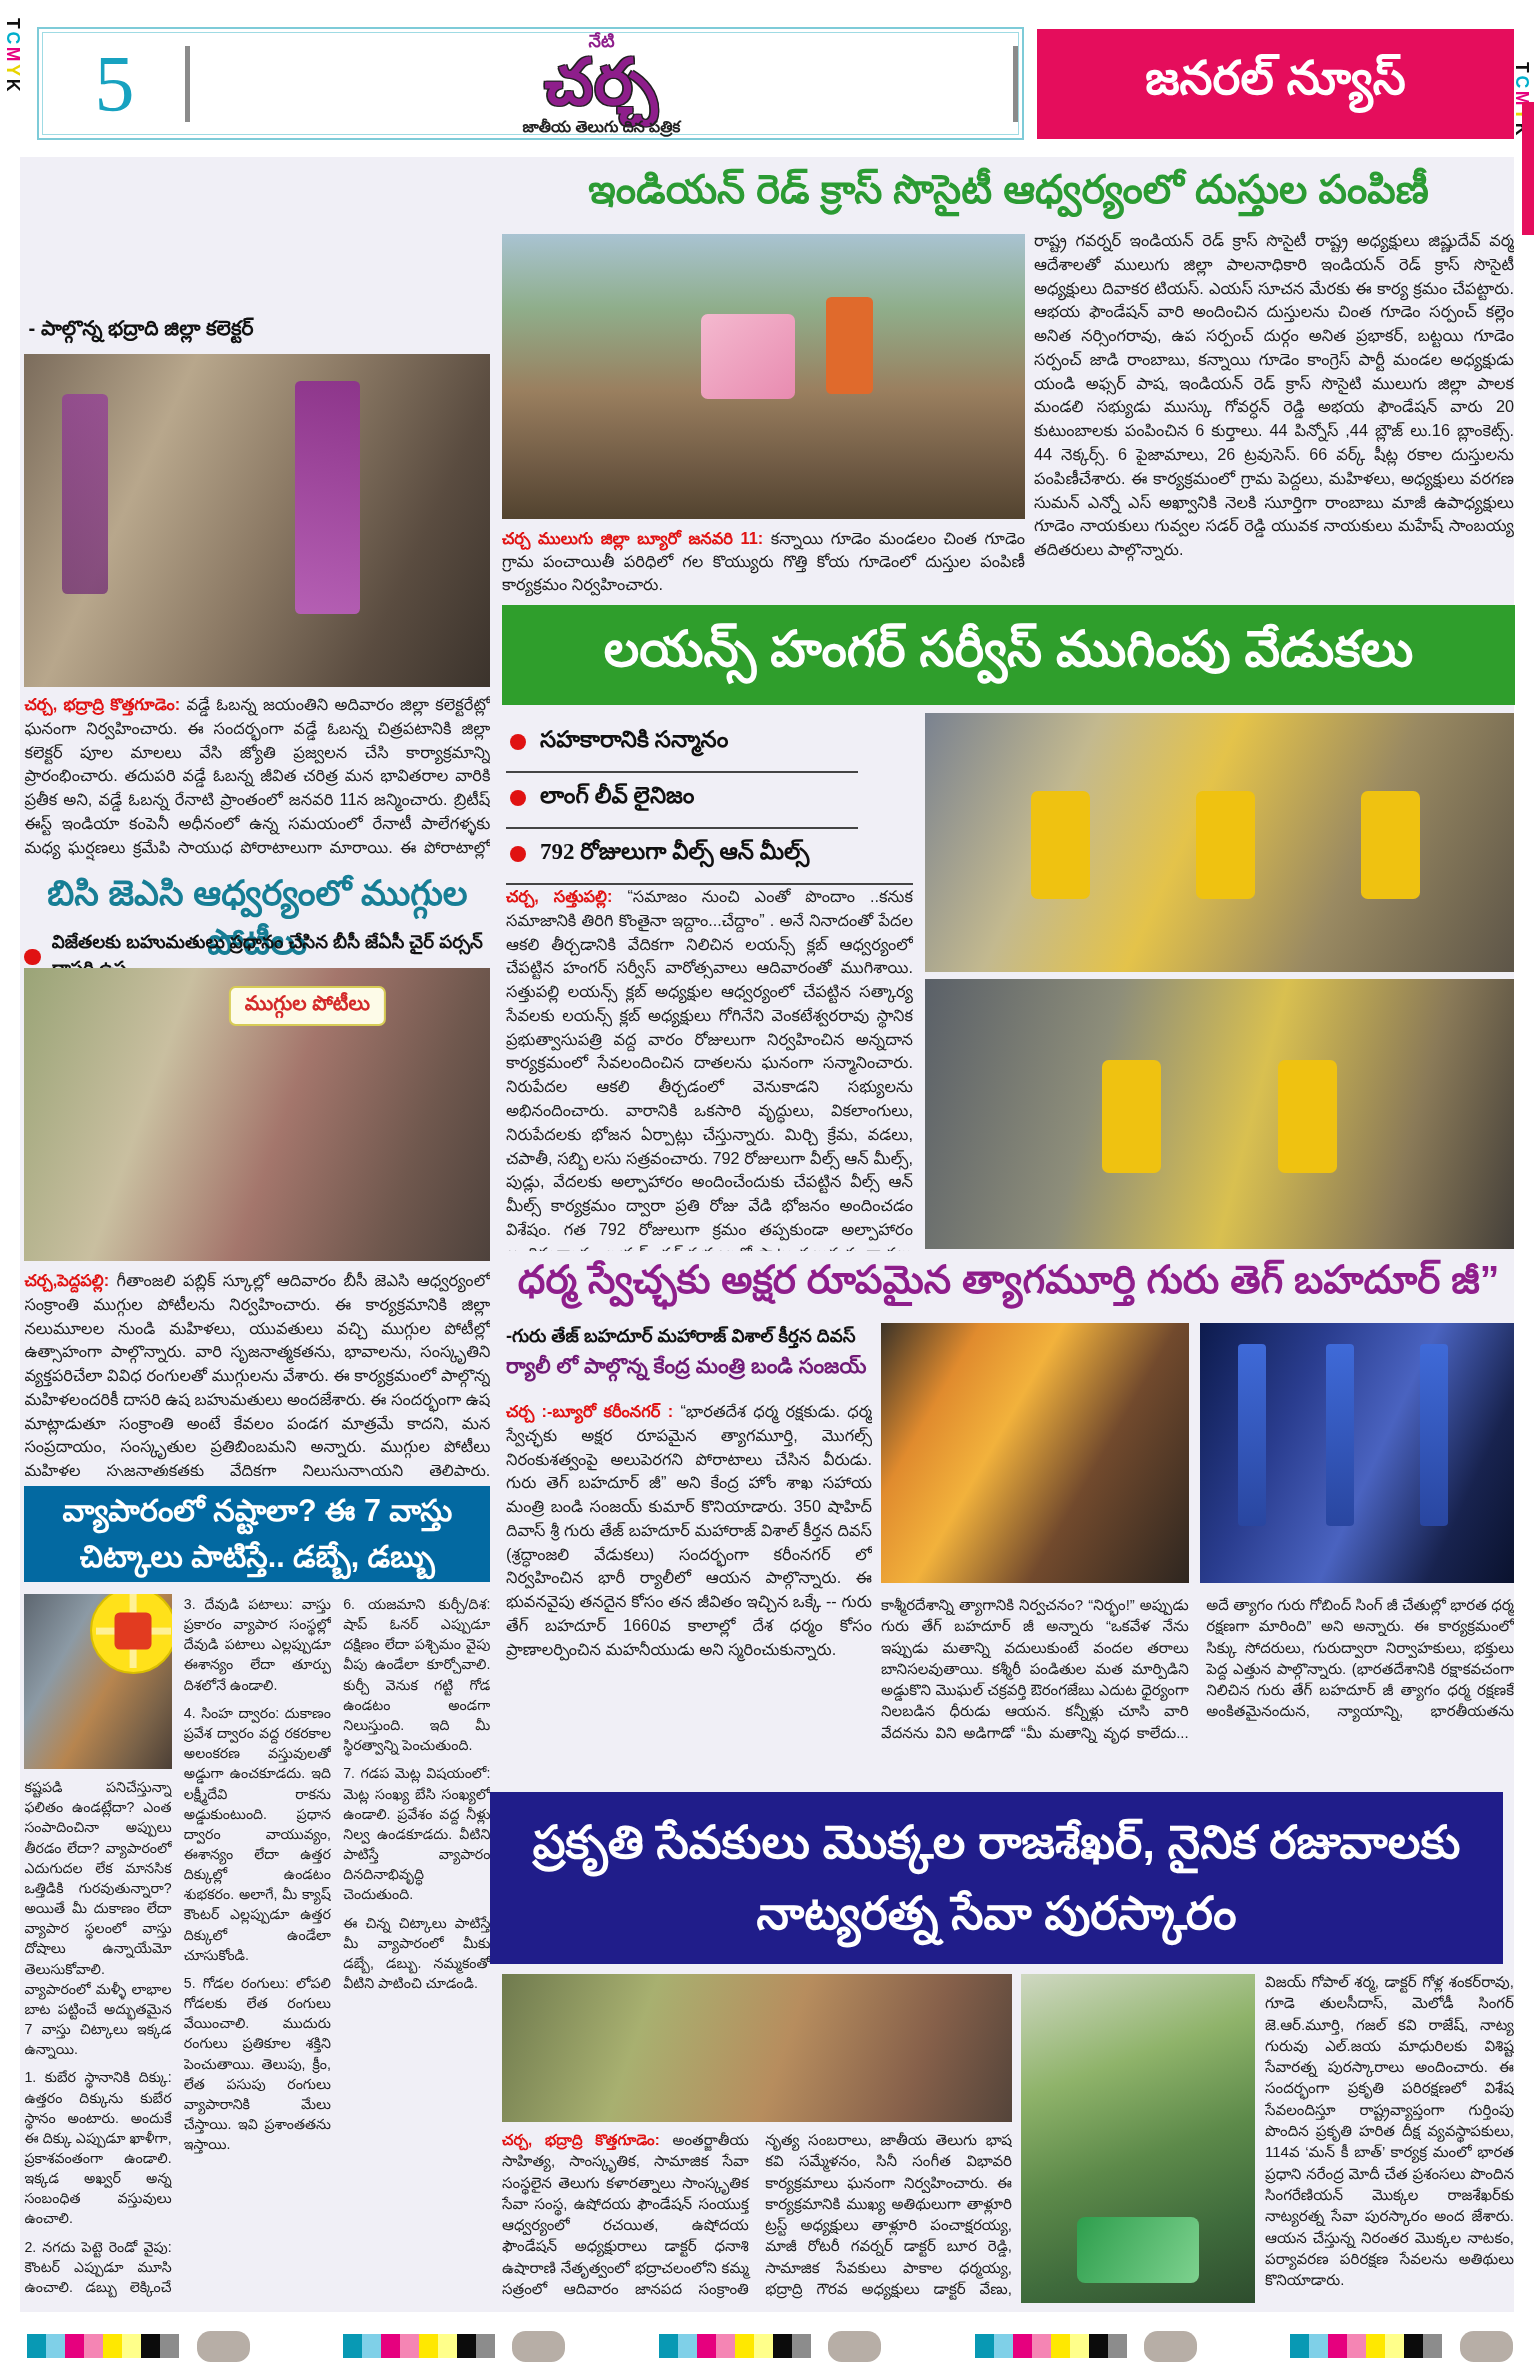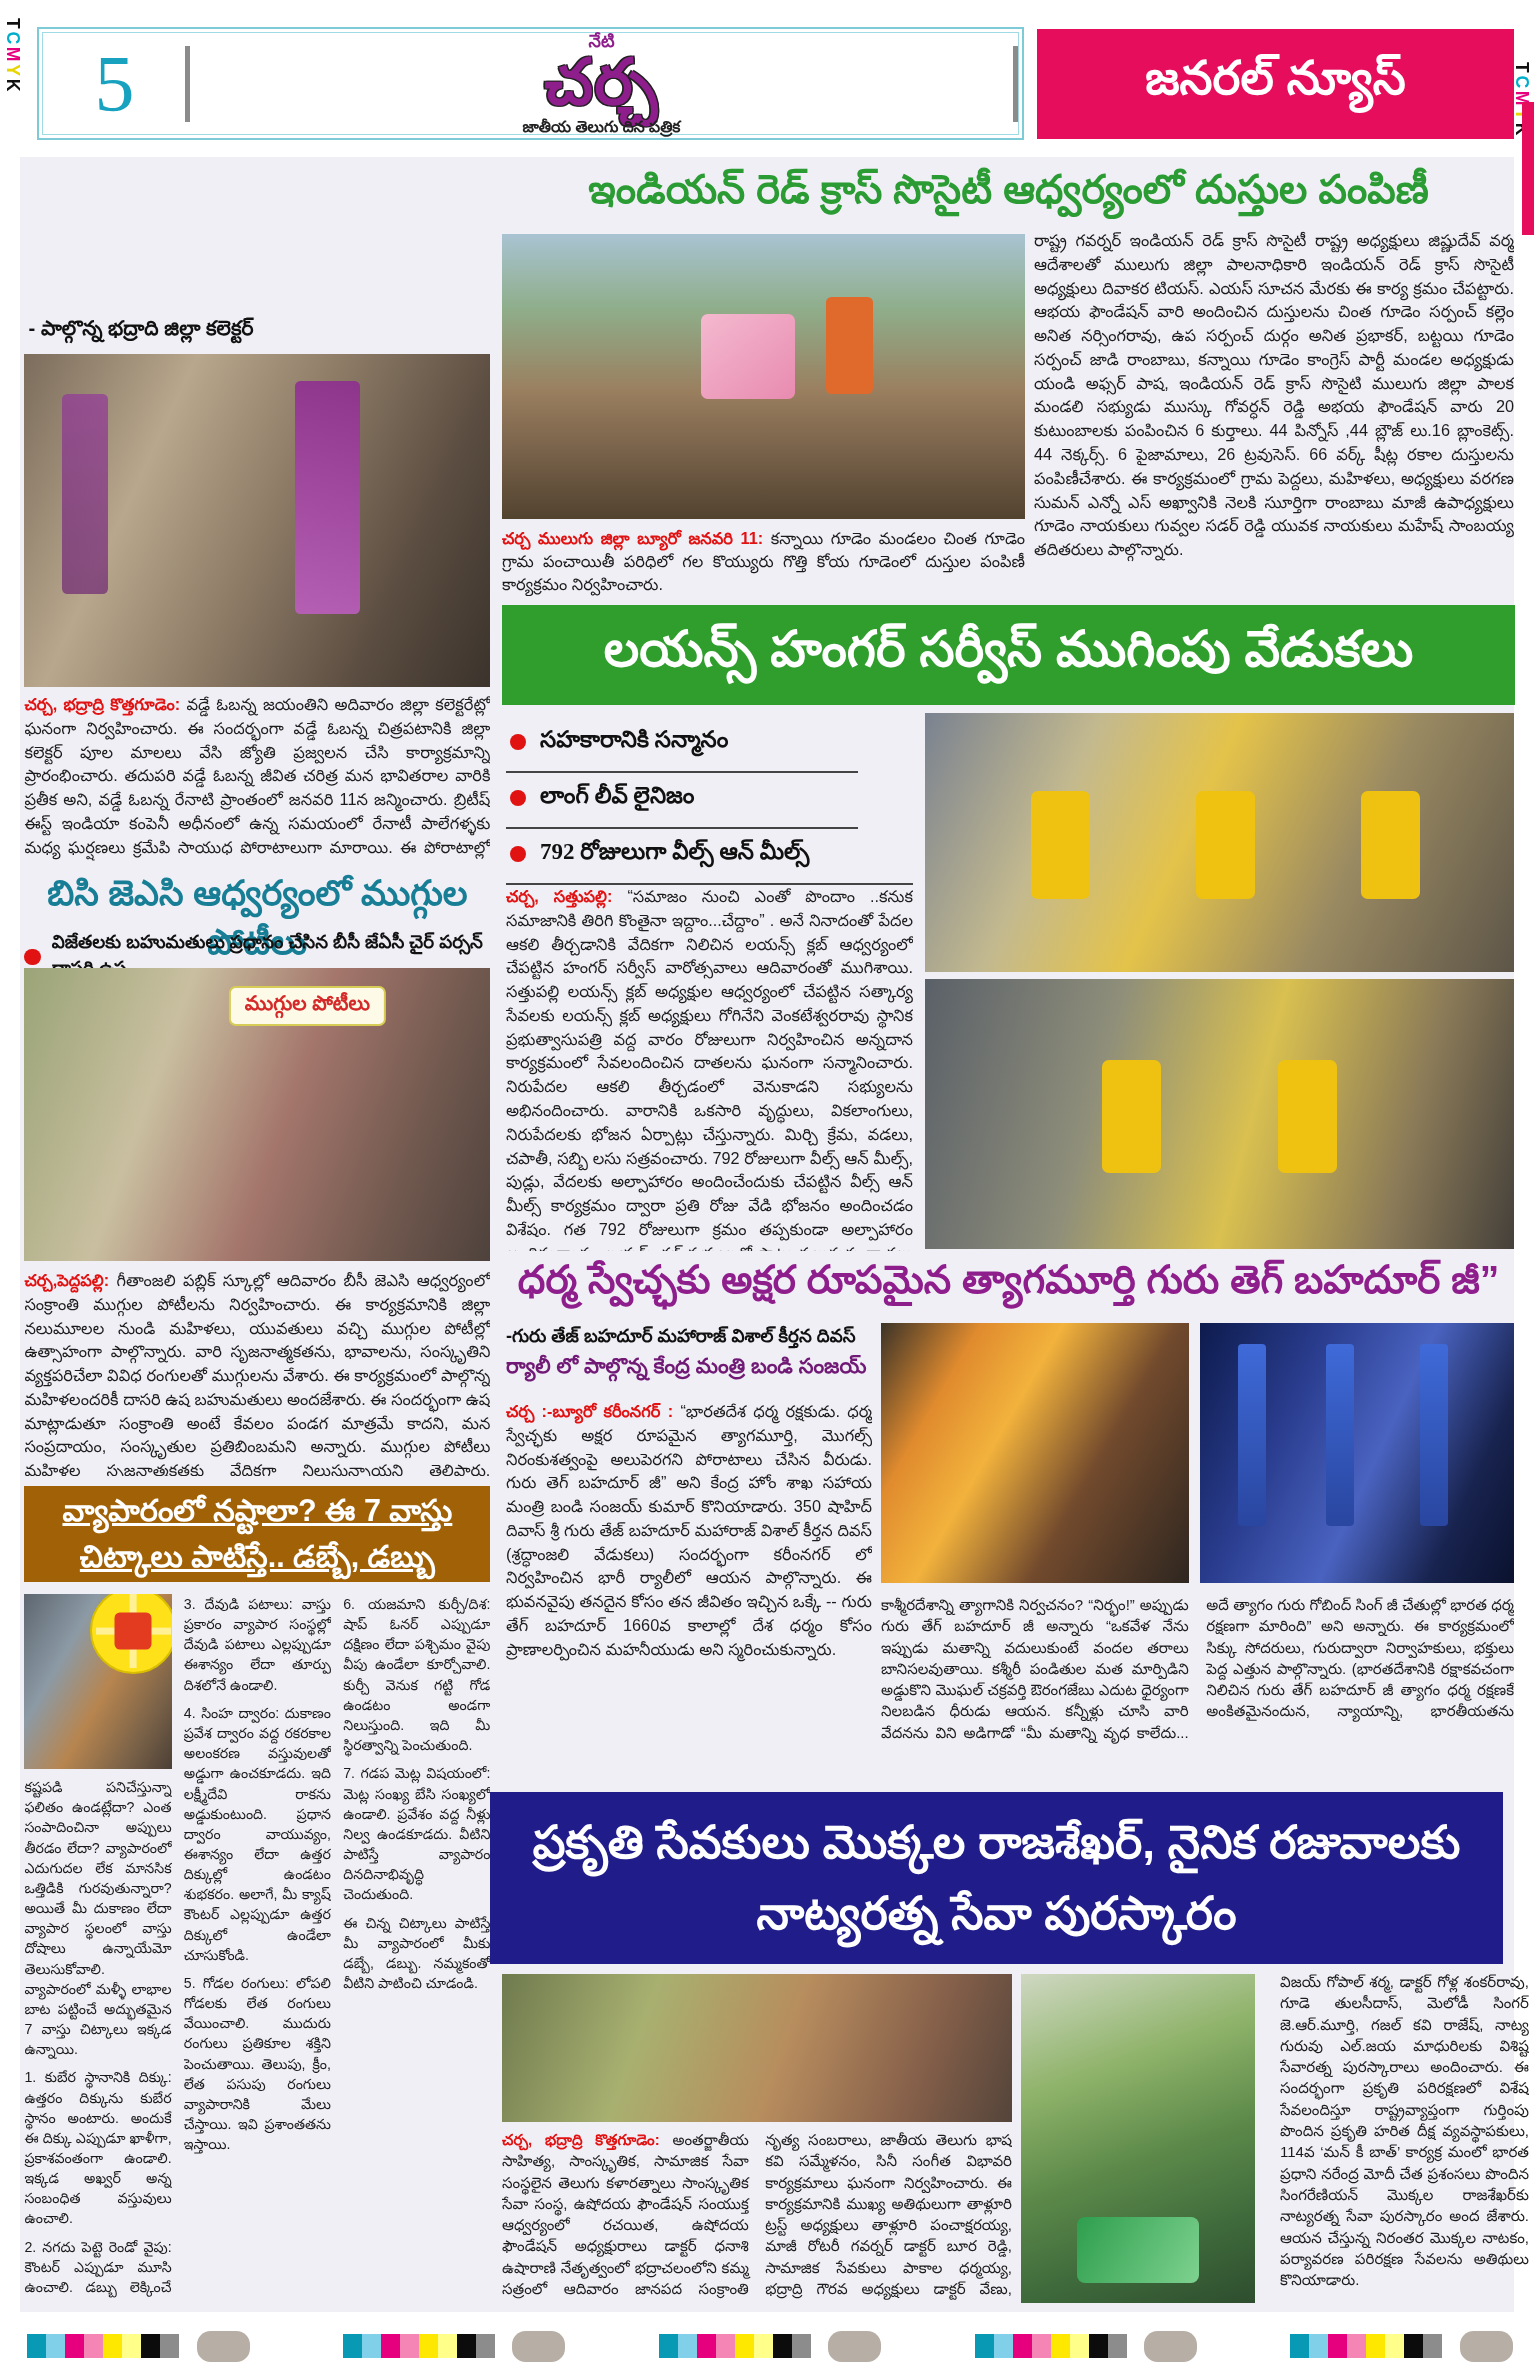--- a/index.html
+++ b/index.html
@@ -59,22 +59,22 @@
 
   .a2-headline { left:24.4px; top:873px; width:466px; font-size:35px; font-weight:800; color:#177e95; text-align:center; }
   .a2-subhead  { left:24.4px; top:931px; width:466px; font-size:18.3px; font-weight:800; color:#111; display:flex; align-items:center; gap:11px; }
   .dot { width:16.3px; height:16.3px; border-radius:50%; background:#e01212; flex:0 0 auto; }
   .a2-photo    { left:24.4px; top:968px; width:466px; height:293px;
                  background:linear-gradient(110deg,#9aa477 0%,#c9bfa0 30%,#a4766c 55%,#70584e 80%,#4e423c 100%); }
   .muggu-banner { position:absolute; left:50%; top:6%; transform:translateX(-18%); background:#fdfbe8; border:2px solid #d7cc56;
                  border-radius:6.8px; padding:4.1px 13.6px; font-size:20.3px; font-weight:700; color:#d42a2a; white-space:nowrap; }
   .a2-body     { left:24.4px; top:1269px; width:466px; height:207px; }
 
-  .a3-banner   { left:24.4px; top:1486px; width:466px; height:96px; background:#a16207; color:#fff;
-                 font-size:30.5px; font-weight:800; text-align:center; line-height:1.5; display:flex; align-items:center; justify-content:center;text-decoration:underline; }
+  .a3-banner   { left:24.4px; top:1486px; width:466px; height:96px; background:#0369a1; color:#fff;
+                 font-size:30.5px; font-weight:800; text-align:center; line-height:1.5; display:flex; align-items:center; justify-content:center; }
   .a3-cols     { left:24.4px; top:1594px; width:466px; height:706px; display:flex; gap:12.2px; }
   .a3-col      { flex:1; font-size:14.2px; line-height:1.42; text-align:justify; overflow:hidden; }
   .a3-col p    { margin-bottom:8.1px; }
   .vastu-photo { position:relative; width:100%; height:175px; margin-bottom:8.1px;
                  background:linear-gradient(120deg,#5d6670 0%,#8c9aa5 30%,#b7854f 55%,#7a6248 80%,#4b3f36 100%); }
   .compass { position:absolute; right:-5.4px; top:-6.8px; width:87px; height:87px; border-radius:50%;
              background:#ffe11a; border:2.7px solid #d9be00; }
   .compass .sq { position:absolute; left:50%; top:50%; width:37px; height:37px; transform:translate(-50%,-50%);
                  background:#e23b20; border-radius:5.4px; }
   .compass .h { position:absolute; left:4.1px; right:4.1px; top:50%; height:6.8px; transform:translateY(-50%); background:#fff8; }
@@ -120,21 +120,21 @@
   
   .natya-banner { left:490px; top:1792px; width:1013px; height:172px; background:#201d8a; color:#fff;
                   font-size:46px; font-weight:800; text-align:center; line-height:1.55; display:flex; align-items:center; justify-content:center; padding:0 27px; }
   .natya-photo-group { left:502px; top:1974px; width:510px; height:148px;
                  background:linear-gradient(110deg,#6f7a4e 0%,#a8b070 28%,#b78d5e 55%,#86604a 80%,#54443a 100%); }
   .natya-body-left { left:502px; top:2129px; width:510px; height:173px; column-count:2; column-gap:16.3px;
                  font-size:15px; line-height:1.42; text-align:justify; overflow:hidden; }
   .natya-photo-girl { left:1021px; top:1974px; width:234px; height:329px;
                  background:linear-gradient(160deg,#cfd8c2 0%,#8fb36a 30%,#5d8a4a 55%,#3f6b3c 78%,#2e4d2e 100%); }
   .natya-photo-girl .scarf { position:absolute; left:24%; bottom:6%; width:52%; height:20%; background:linear-gradient(120deg,#2e9e4d,#7ed28f); border-radius:8.1px; }
-  .natya-body-right { left:1265px; top:1971px; width:249px; height:333px; font-size:15px; line-height:1.42; text-align:justify; overflow:hidden;margin-left:15px; }
+  .natya-body-right { left:1265px; top:1971px; width:249px; height:333px; font-size:15px; line-height:1.42; text-align:justify; overflow:hidden; }
 
   
   .color-bar { left:27px; top:2331px; width:1486px; height:30px; display:flex; justify-content:space-between; align-items:center; }
   .cb-group { display:flex; align-items:center; gap:17.6px; }
   .cb-swatches { display:flex; }
   .cb-swatches i { display:block; width:19px; height:24.4px; }
   .sw1{background:#0899b4;} .sw2{background:#7fd0e8;} .sw3{background:#e6007e;} .sw4{background:#f585b4;}
   .sw5{background:#ffe800;} .sw6{background:#ffff8a;} .sw7{background:#0c0c0c;} .sw8{background:#8c8c8c;}
   .cb-blob { width:53px; height:31px; background:#b7aea6; border-radius:13.6px; }
 </style>

